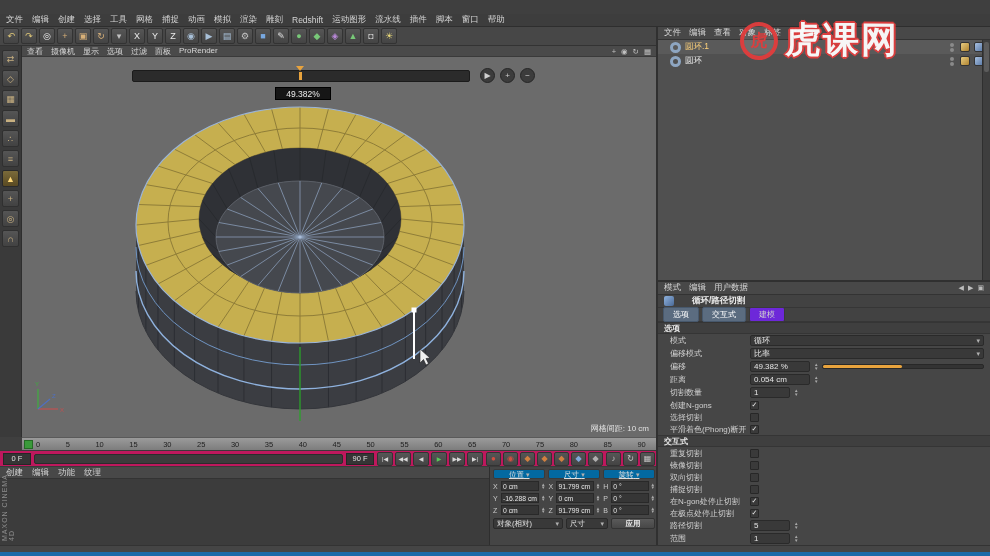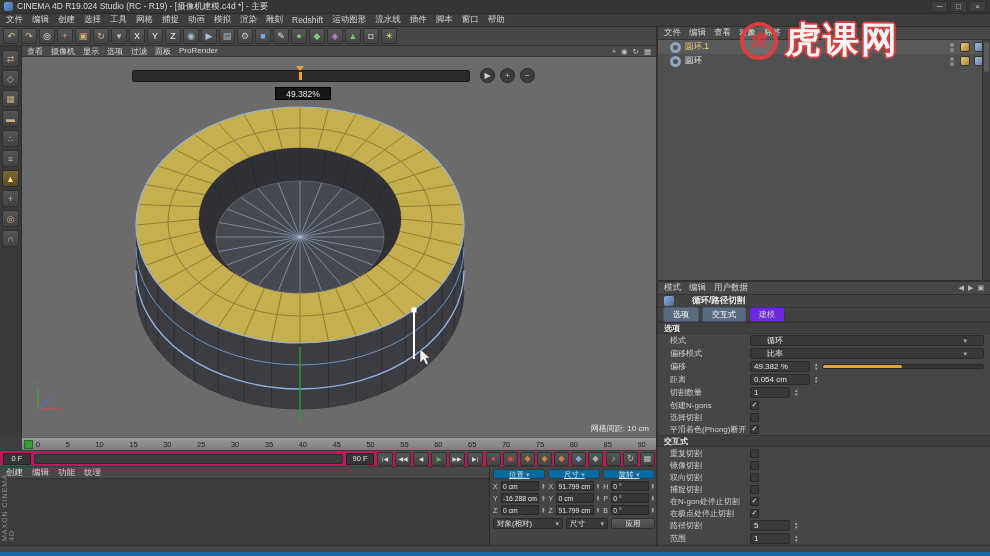--- a/index.html
+++ b/index.html
@@ -79,21 +79,21 @@
   .coord-h { font-size:7.5px; color:#e0e0e0; text-align:center; background:#0369a1; border:1px solid #3a3a3a;
     border-radius:2px; height:10px; line-height:9px;text-decoration:underline; }
   .coord-cell { display:flex; align-items:center; gap:2px; }
   .coord-axis { font-size:7px; color:#c8c8c8; width:6px; }
   .coord-val { flex:1; height:10px; background:#363636; border:1px solid #292929; color:#e6e6e6;
     font-size:6.8px; line-height:9px; padding:0 1px; white-space:nowrap; overflow:hidden; }
   .coord-bottom { display:flex; gap:3px; margin-top:3px; }
   .mini-drop { height:11px; background:#393939; border:1px solid #2a2a2a; border-radius:2px; color:#e0e0e0;
     font-size:7.5px; display:flex; align-items:center; justify-content:space-between; padding:0 3px; }
   .apply-btn { width:44px; height:11px; background:linear-gradient(180deg,#5a5a5a,#474747); border:1px solid #333;
-    border-radius:2px; color:#e6e6e6; font-size:7.5px; display:flex; align-items:center; justify-content:center; }
+    border-radius:2px; color:#e6e6e6; font-size:7.5px; display:flex; align-items:center; justify-content:center;font-weight:bold; }
   
   .vsplit { position:absolute; left:656px; top:27px; width:2px; height:518px; background:#303030; }
   .rightpanel { position:absolute; left:658px; top:27px; width:332px; height:518px; background:#474747; }
   .om-header { height:13px; background:#484848; border-bottom:1px solid #333; display:flex; gap:8px; align-items:center; padding:0 6px; }
   .om-header span { font-size:8.5px; color:#d4d4d4; }
   .om-body { position:relative; height:240px; background:#505050; overflow:hidden; }
   .om-row { display:flex; align-items:center; height:14px; gap:4px; padding:0 6px 0 12px; }
   .om-row.selected { background:#5a5a5a; }
   .om-row.selected .om-name { color:#ffd27a; }
   .om-objicon { width:11px; height:11px; border-radius:50%; border:3px solid #8ea6c2; }
@@ -116,21 +116,21 @@
   .am-tabs { height:14px; background:#424242; border-bottom:1px solid #363636; display:flex; gap:3px; align-items:center; padding:0 5px; }
   .am-tab { font-size:8px; padding:1px 9px; background:#6d28d9; color:#d0d0d0; border:1px solid #3a3a3a; border-radius:2px; }
   .am-tab.active { background:#5b6c80; color:#fff; border-color:#47586c; }
   .am-body { height:223px; background:#464646; overflow:hidden; }
   .am-section { height:12px; font-size:8px; font-weight:bold; color:#e4e4e4; padding-left:6px;
     background:#3f3f3f; border-top:1px solid #353535; border-bottom:1px solid #353535; display:flex; align-items:center; }
   .am-row { display:flex; align-items:center; height:13px; padding:0 6px 0 12px; gap:4px; }
   .am-row.h12 { height:12px; }
   .am-label { width:76px; flex-shrink:0; font-size:8px; color:#cfcfcf; white-space:nowrap; overflow:hidden; }
   .am-drop { flex:1; height:11px; background:#393939; border:1px solid #2a2a2a; border-radius:2px;
-    display:flex; align-items:center; justify-content:space-between; padding:0 16px; font-size:8px; color:#e4e4e4; }
+    display:flex; align-items:center; justify-content:space-between; padding:0 3px; font-size:8px; color:#e4e4e4; }
   .caret::before { content:"▾"; font-size:7px; color:#b0b0b0; }
   .am-num { width:60px; height:11px; background:#393939; border:1px solid #2a2a2a; border-radius:2px;
     font-size:8px; color:#e4e4e4; display:flex; align-items:center; padding:0 3px; white-space:nowrap; }
   .am-num.small { width:40px; }
   .spin { display:inline-flex; flex-direction:column; line-height:3.2px; font-size:4.5px; color:#aaa; }
   .spin i { font-style:normal; }
   .spin .up::before { content:"▲"; } .spin .dn::before { content:"▼"; }
   .slidertrack { flex:1; height:5px; background:#333; border:1px solid #282828; border-radius:2px; position:relative; }
   .slidertrack .fill { position:absolute; left:0; top:0; bottom:0; background:#e8a33d; border-radius:2px; }
   .cb { width:9px; height:9px; background:#3a3a3a; border:1px solid #272727; border-radius:1px;
@@ -146,29 +146,20 @@
     display:flex; align-items:center; justify-content:center; color:#e23d3d; font-size:17px; font-weight:bold; }
   .wm-text { font-size:36px; font-weight:bold; color:#ffffff; letter-spacing:2px;
     text-shadow:-2px 0 #e23d3d, 2px 0 #e23d3d, 0 -2px #e23d3d, 0 2px #e23d3d,
       -1px -1px #e23d3d, 1px -1px #e23d3d, -1px 1px #e23d3d, 1px 1px #e23d3d; }
 </style>
 </head>
 <body>
 
 <div id="app">
 
-  <div class="titlebar">
-    <span class="appicon"></span>
-    <span class="titletext">CINEMA 4D R19.024 Studio (RC - R19) - [摄像机建模.c4d *] - 主要</span>
-    <span class="wincontrols">
-      <span class="winbtn">─</span>
-      <span class="winbtn">□</span>
-      <span class="winbtn">×</span>
-    </span>
-  </div>
 
   <div class="menubar">
 
   <span>文件</span>
       <span>编辑</span>
       <span>创建</span>
       <span>选择</span>
       <span>工具</span>
       <span>网格</span>
       <span>捕捉</span>

